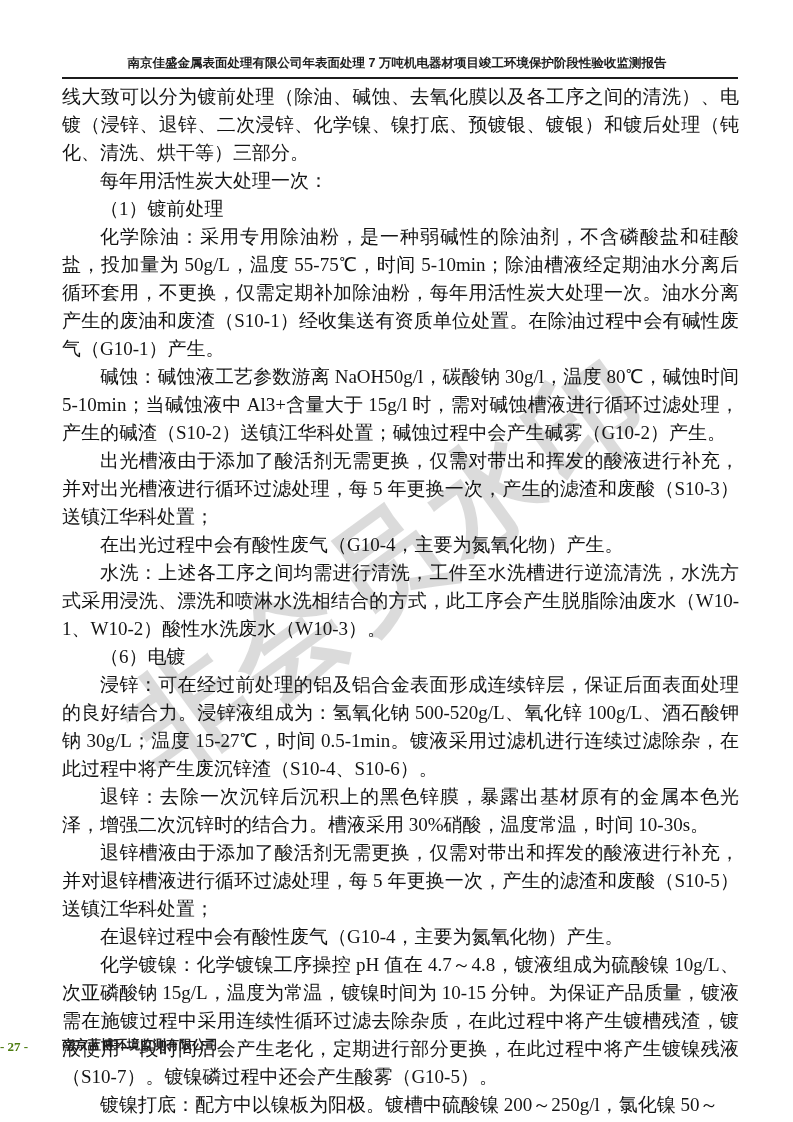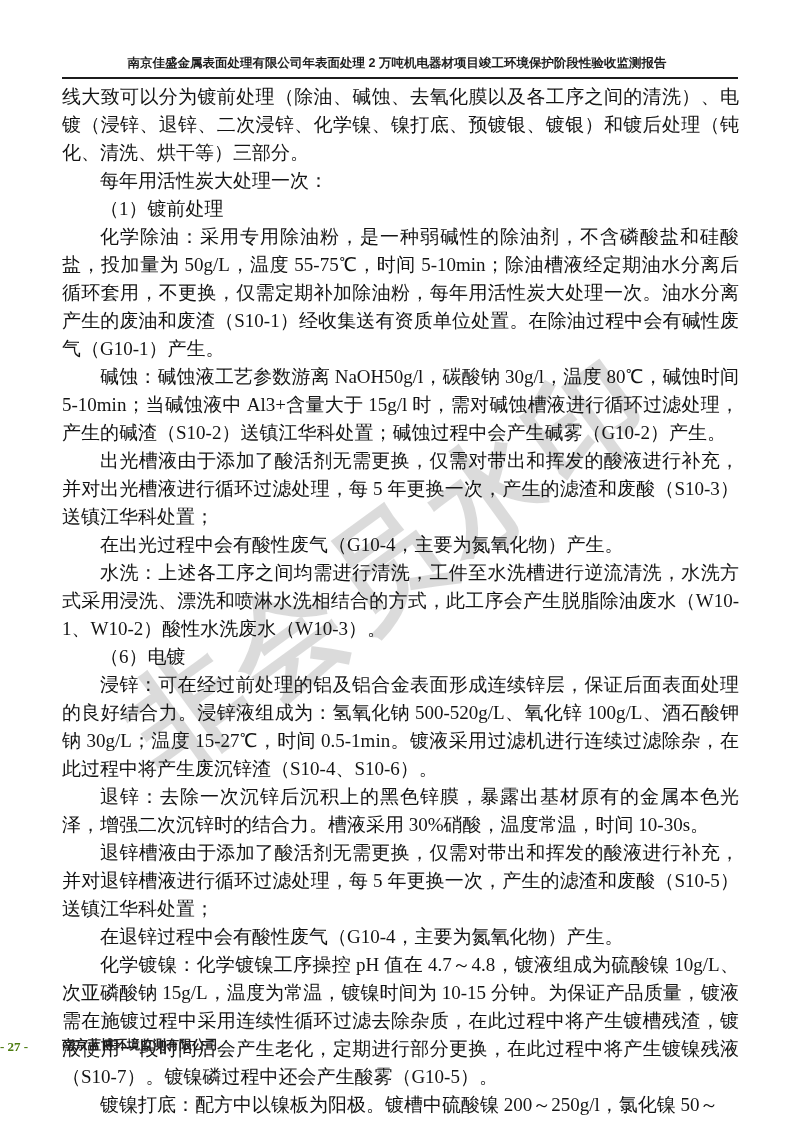--- a/index.html
+++ b/index.html
@@ -92,21 +92,21 @@
     z-index: 2;
   }
 </style>
 </head>
 <body>
 
 <div class="page">
 
   <div class="watermark">非会员水印</div>
 
-  <div class="header-title">南京佳盛金属表面处理有限公司年表面处理 2 万吨机电器材项目竣工环境保护阶段性验收监测报告</div>
+  <div class="header-title">南京佳盛金属表面处理有限公司年表面处理 7 万吨机电器材项目竣工环境保护阶段性验收监测报告</div>
 
   <div class="header-rule"></div>
 
   <div class="body-text">
       <p class="">线大致可以分为镀前处理（除油、碱蚀、去氧化膜以及各工序之间的清洗）、电镀（浸锌、退锌、二次浸锌、化学镍、镍打底、预镀银、镀银）和镀后处理（钝化、清洗、烘干等）三部分。</p>
       <p class="indent">每年用活性炭大处理一次：</p>
       <p class="indent">（1）镀前处理</p>
       <p class="indent">化学除油：采用专用除油粉，是一种弱碱性的除油剂，不含磷酸盐和硅酸盐，投加量为 50g/L，温度 55-75℃，时间 5-10min；除油槽液经定期油水分离后循环套用，不更换，仅需定期补加除油粉，每年用活性炭大处理一次。油水分离产生的废油和废渣（S10-1）经收集送有资质单位处置。在除油过程中会有碱性废气（G10-1）产生。</p>
       <p class="indent">碱蚀：碱蚀液工艺参数游离 NaOH50g/l，碳酸钠 30g/l，温度 80℃，碱蚀时间 5-10min；当碱蚀液中 Al3+含量大于 15g/l 时，需对碱蚀槽液进行循环过滤处理，产生的碱渣（S10-2）送镇江华科处置；碱蚀过程中会产生碱雾（G10-2）产生。</p>
       <p class="indent">出光槽液由于添加了酸活剂无需更换，仅需对带出和挥发的酸液进行补充，并对出光槽液进行循环过滤处理，每 5 年更换一次，产生的滤渣和废酸（S10-3）送镇江华科处置；</p>

